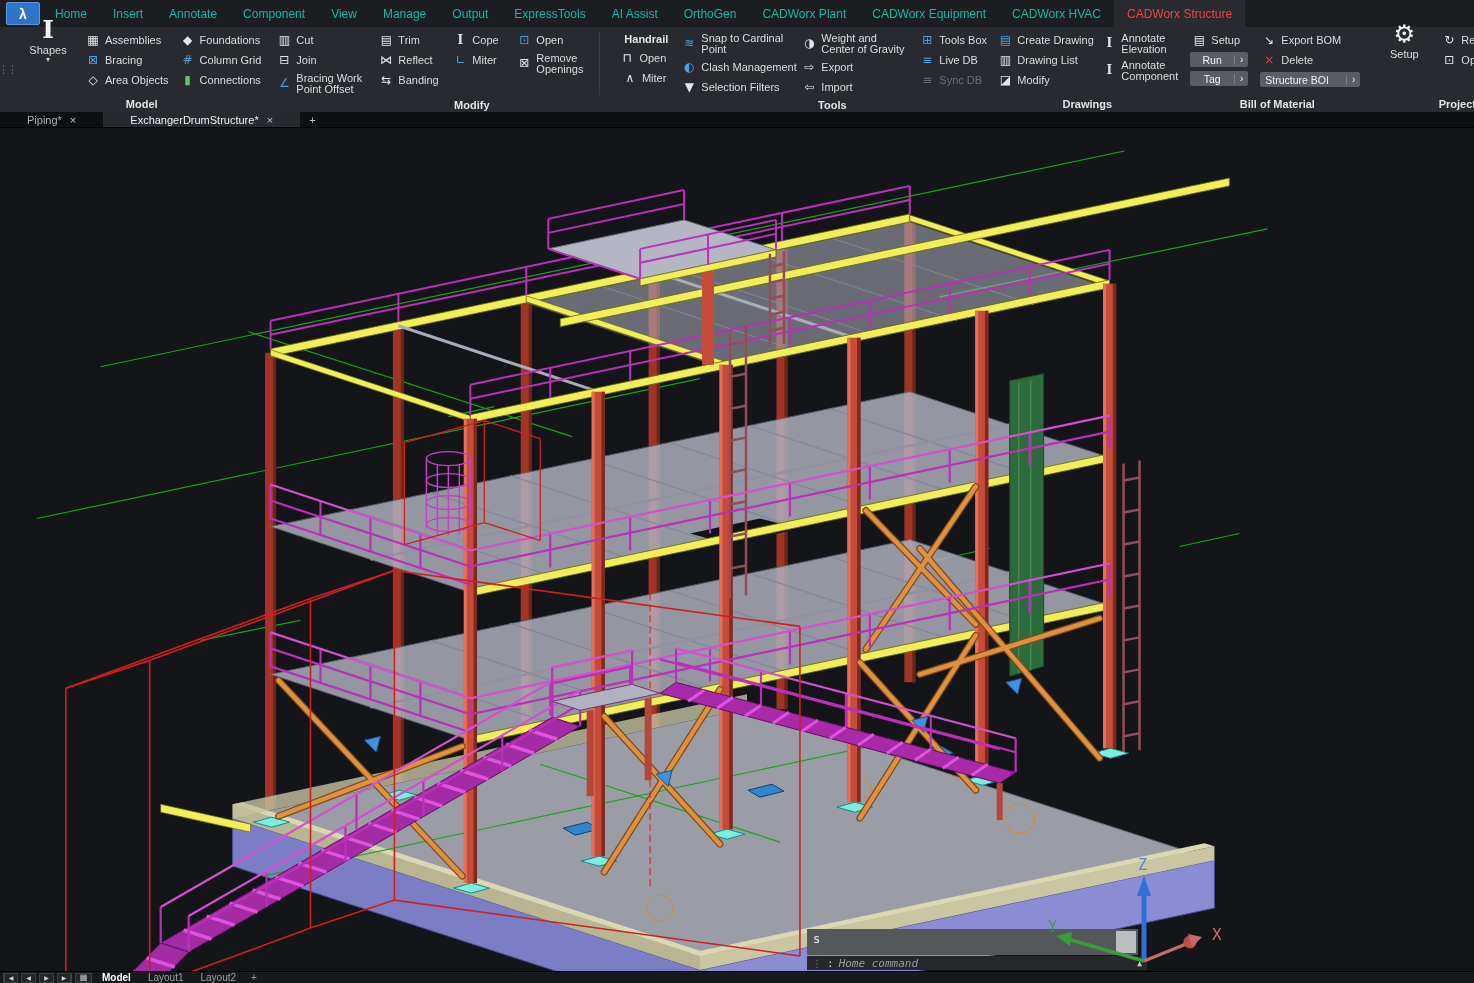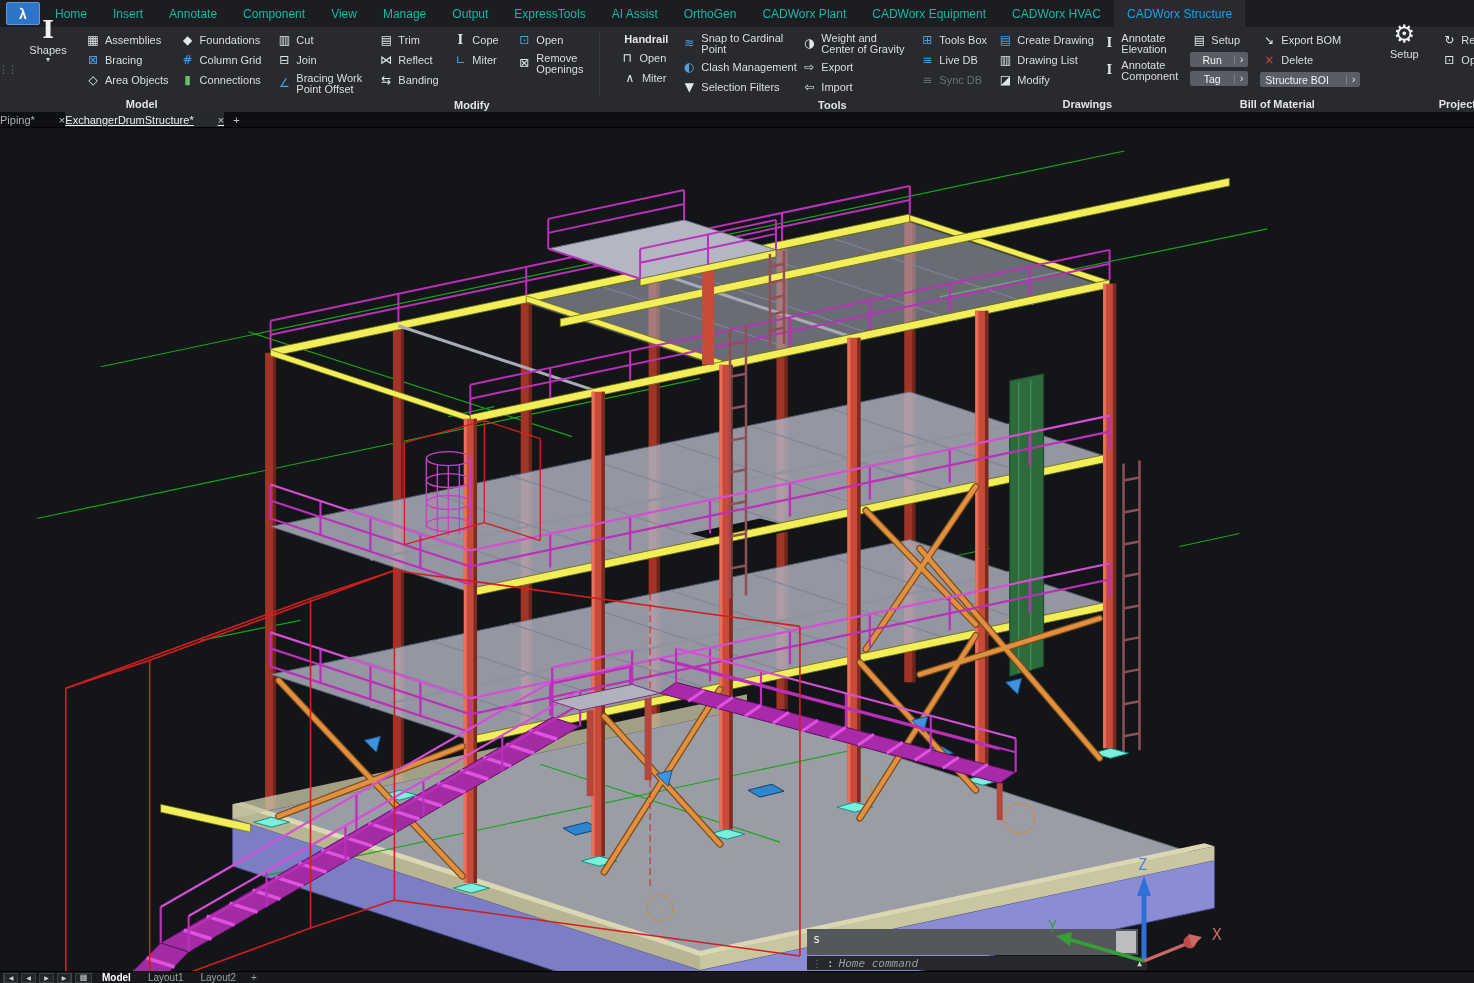--- a/index.html
+++ b/index.html
@@ -7,21 +7,21 @@
   .app { position:relative; width:1474px; height:983px; overflow:hidden;
          font-family:"Liberation Sans", sans-serif; background:#131519; }
 
   
   .menubar { position:absolute; top:0; left:0; right:0; height:27px; background:#1b1d21;
              display:flex; align-items:stretch; }
   .applogo { width:34px; margin:2px 2px 2px 6px; background:#2e75c9; border:1px solid #5b9bd9;
              border-radius:2px; color:#fff; font-weight:bold; font-size:14px;
              display:flex; align-items:center; justify-content:center; }
   .mi { display:flex; align-items:center; padding:0 13px; font-size:12px; color:#14b8a6; cursor:default; }
-  .mi.active { background:#282a2f; color:#0ea5e9; }
+  .mi.active { background:#282a2f; color:#ef4444; }
 
   
   .ribbon { position:absolute; top:27px; left:0; right:0; height:85px; background:#282a2f;
             display:flex; align-items:stretch; color:#dcdee1; }
   .grip { width:14px; display:flex; align-items:center; justify-content:center;
           color:#6f7378; font-size:11px; letter-spacing:-2px; }
   .rgroup { display:flex; flex-direction:column; padding:3px 6px 1px 6px; }
   .rbody { flex:1; display:flex; align-items:flex-start; gap:8px; }
   .rtitle { text-align:center; font-size:11px; font-weight:bold; color:#e2e4e7; padding:2px 0 1px; }
   .rsep { width:1px; background:#3a3d43; margin:2px 0; }
@@ -41,22 +41,22 @@
   .bigbtn .gear { font-family:"DejaVu Sans", sans-serif; font-size:24px; line-height:26px; }
   .carot { font-size:8px; color:#c9ccd0; line-height:6px; }
   .gbtn { background:#5a5d63; border-radius:2px; height:15px; margin:2px 0;
           display:flex; align-items:center; padding:0 5px; gap:5px; font-size:10.5px; color:#f2f3f5; }
   .gbtn .chev { border-left:1px solid #7b7e84; padding-left:5px; font-size:10px; line-height:10px; }
   .hrhead { font-size:11px; font-weight:bold; color:#e2e4e7; height:18px; display:flex; align-items:center; }
 
   
   .doctabs { position:absolute; top:112px; left:0; right:0; height:16px; background:#0d0f12;
              display:flex; align-items:stretch; font-size:11px; border-bottom:1px solid #000; }
-  .dtab { display:flex; align-items:center; gap:24px; padding:0 0; color:#aeb2b6; }
-  .dtab.active { background:#262a2f; color:#eceef0;text-decoration:underline; }
+  .dtab { display:flex; align-items:center; gap:8px; padding:0 27px; color:#aeb2b6; }
+  .dtab.active { background:#262a2f; color:#eceef0; }
   .dtab .x { font-size:11px; color:#c3c6c9; }
   .dplus { display:flex; align-items:center; padding:0 9px; color:#c3c6c9; }
 
   
   .viewport { position:absolute; top:129px; left:0; right:0; height:842px; background:#131519; }
   .viewport svg { position:absolute; inset:0; }
 
   
   .cmdhist { position:absolute; left:807px; top:929px; width:331px; height:26px; background:#55585b;
              z-index:5; font-family:"DejaVu Sans Mono", monospace; font-size:12px; color:#e9eaeb; }

